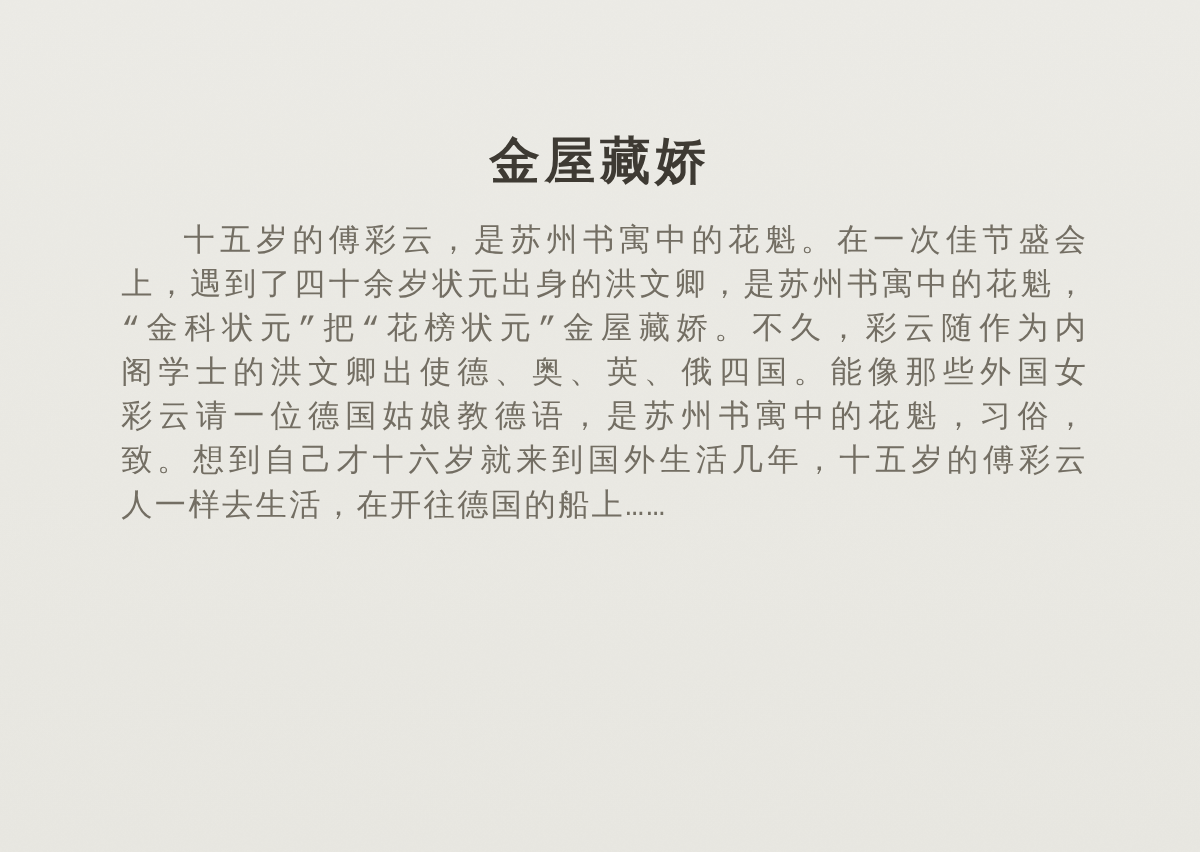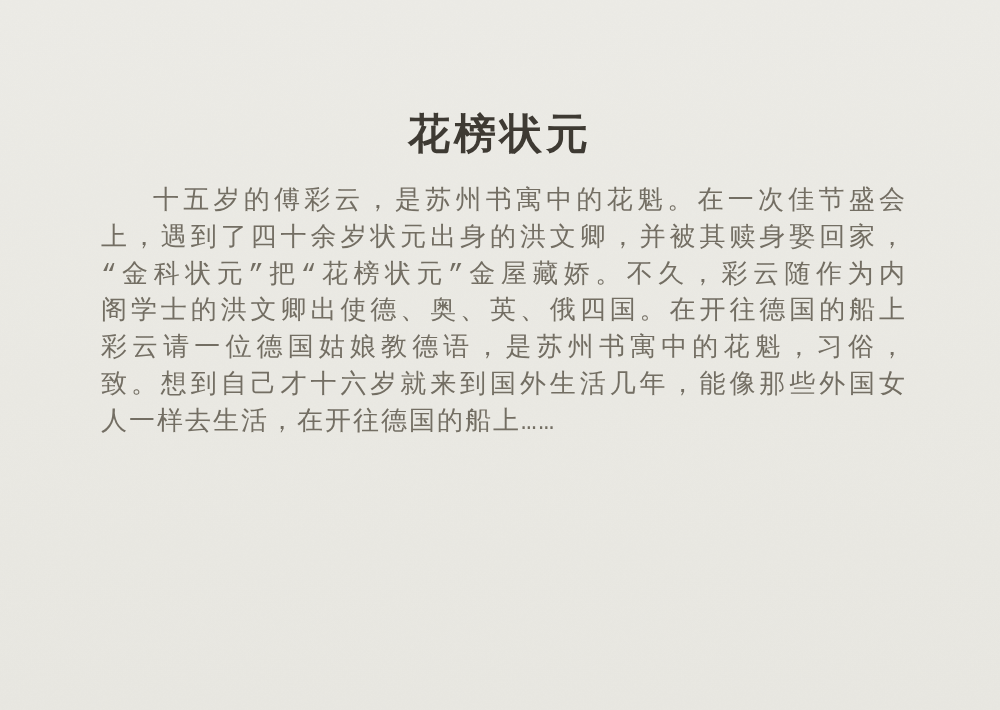--- a/index.html
+++ b/index.html
@@ -70,25 +70,25 @@
 <div class="page">
 
   <svg class="paper-texture" xmlns="http://www.w3.org/2000/svg" width="1000" height="710">
     <filter id="grain">
       <feTurbulence type="fractalNoise" baseFrequency="0.55" numOctaves="2" result="n"></feTurbulence>
       <feColorMatrix in="n" type="matrix" values="0 0 0 0 0.93  0 0 0 0 0.92  0 0 0 0 0.89  0 0 0 0.18 0"></feColorMatrix>
     </filter>
     <rect width="1000" height="710" filter="url(#grain)"></rect>
   </svg>
 
-  <h1 class="doc-title">花榜状元</h1>
+  <h1 class="doc-title">金屋藏娇</h1>
 
   <div class="body-text">
     <div class="para-line first">十五岁的傅彩云，是苏州书寓中的花魁。在一次佳节盛会</div>
-    <div class="para-line">上，遇到了四十余岁状元出身的洪文卿，并被其赎身娶回家，</div>
+    <div class="para-line">上，遇到了四十余岁状元出身的洪文卿，是苏州书寓中的花魁，</div>
     <div class="para-line">“金科状元”把“花榜状元”金屋藏娇。不久，彩云随作为内</div>
-    <div class="para-line">阁学士的洪文卿出使德、奥、英、俄四国。在开往德国的船上</div>
+    <div class="para-line">阁学士的洪文卿出使德、奥、英、俄四国。能像那些外国女</div>
     <div class="para-line">彩云请一位德国姑娘教德语，是苏州书寓中的花魁，习俗，</div>
-    <div class="para-line">致。想到自己才十六岁就来到国外生活几年，能像那些外国女</div>
+    <div class="para-line">致。想到自己才十六岁就来到国外生活几年，十五岁的傅彩云</div>
     <div class="para-line last">人一样去生活，在开往德国的船上……</div>
   </div>
 
 </div>
 
 </body></html>

